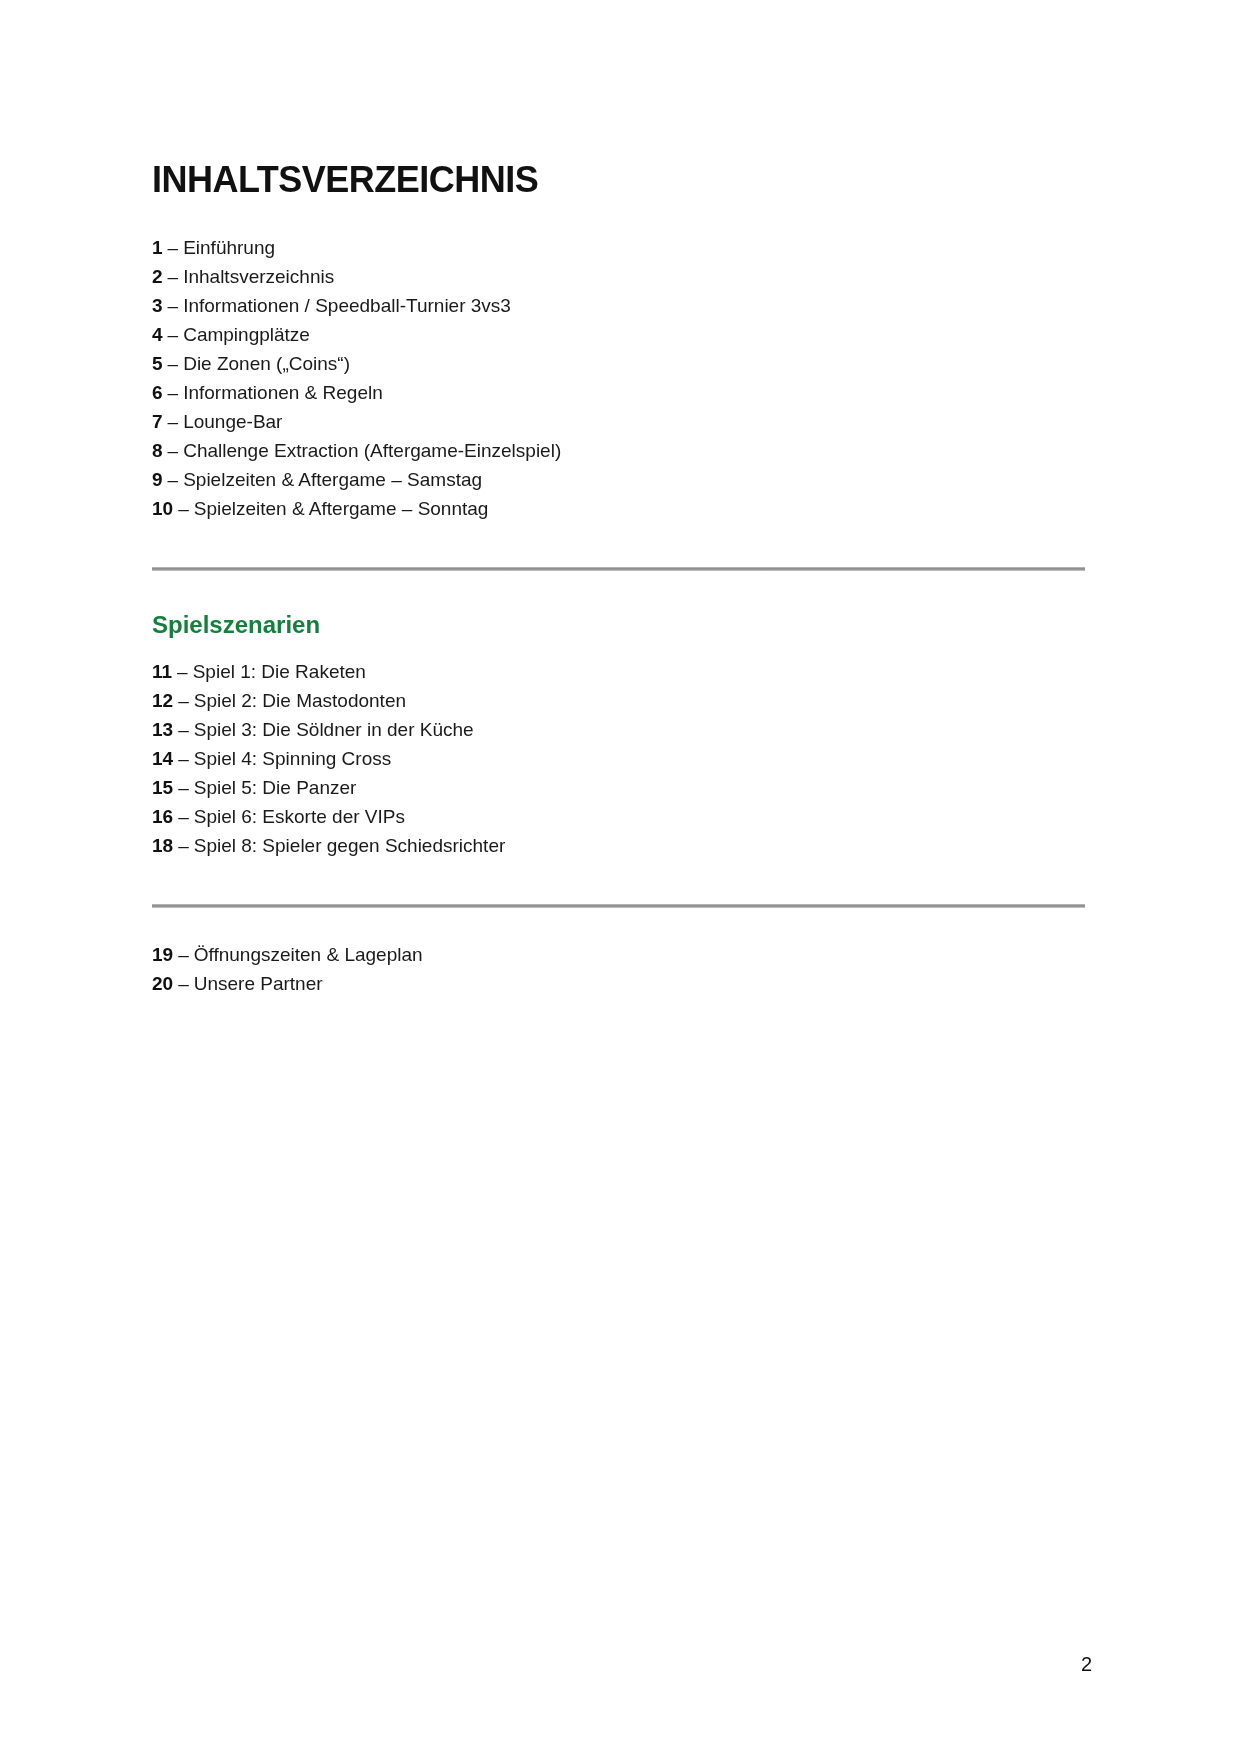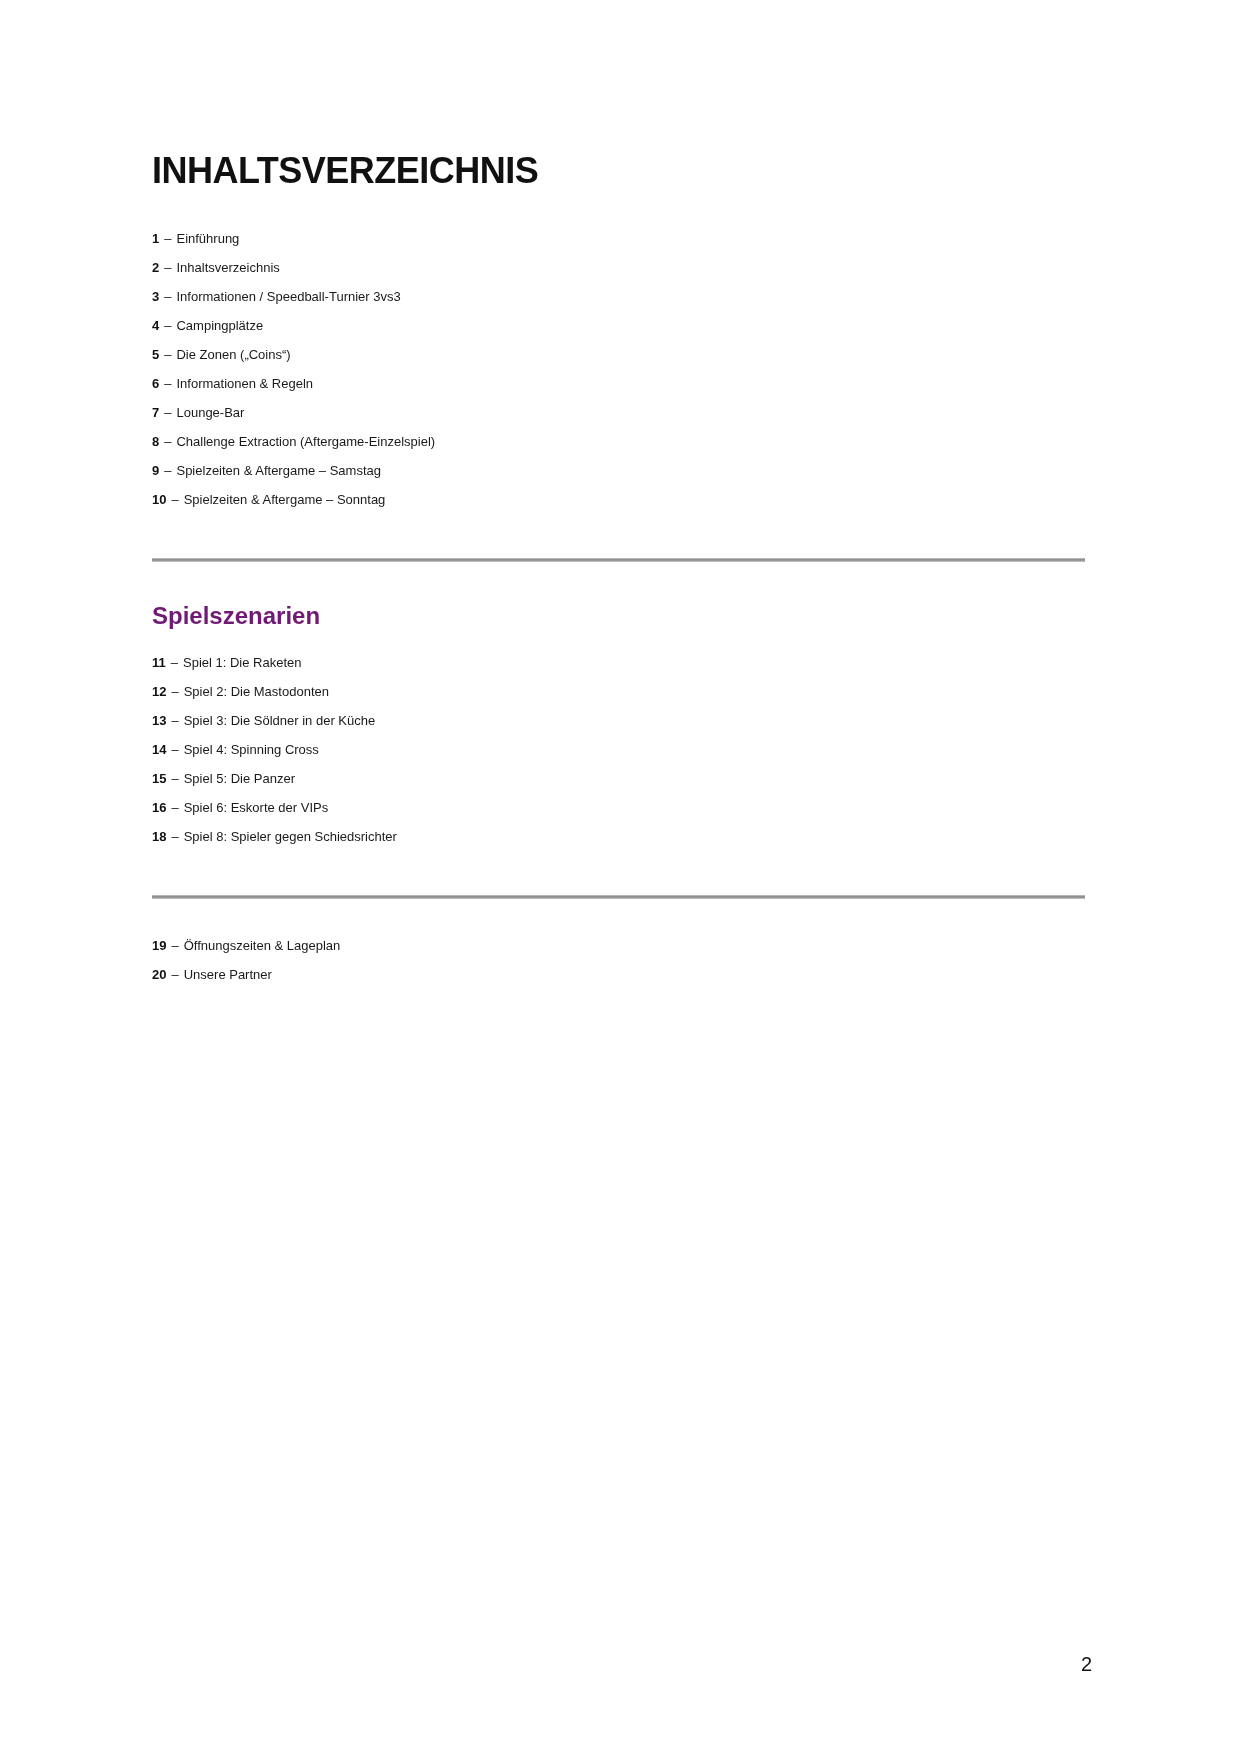--- a/index.html
+++ b/index.html
@@ -17,47 +17,47 @@
   }
   .page {
     position: relative;
     width: 1242px;
     height: 1755px;
     background: #ffffff;
   }
   .content {
     position: absolute;
     left: 152px;
-    top: 4px;
+    top: 13px;
     width: 933px;
   }
   h1.doc-title {
     margin: 0;
     padding-top: 148px;
     font-size: 36px;
     line-height: 1.05;
     font-weight: bold;
     letter-spacing: -0.5px;
     color: #111111;
   }
   h2.section-title {
     margin: 40px 0 0 0;
     font-size: 24px;
     line-height: 28px;
     font-weight: bold;
-    color: #701a75;
+    color: #15803d;
   }
   .toc-list {
     margin: 34px 0 0 0;
     padding: 0;
   }
   .toc-list.scenarios { margin-top: 18px; }
   .toc-list.footer    { margin-top: 32px; }
   .toc-row {
-    font-size: 13px;
+    font-size: 19px;
     line-height: 29px;
     white-space: nowrap;
     color: #1a1a1a;
   }
   .toc-row .num {
     font-weight: bold;
     color: #111111;
   }
   .toc-row .sep {
     margin: 0 5px;

